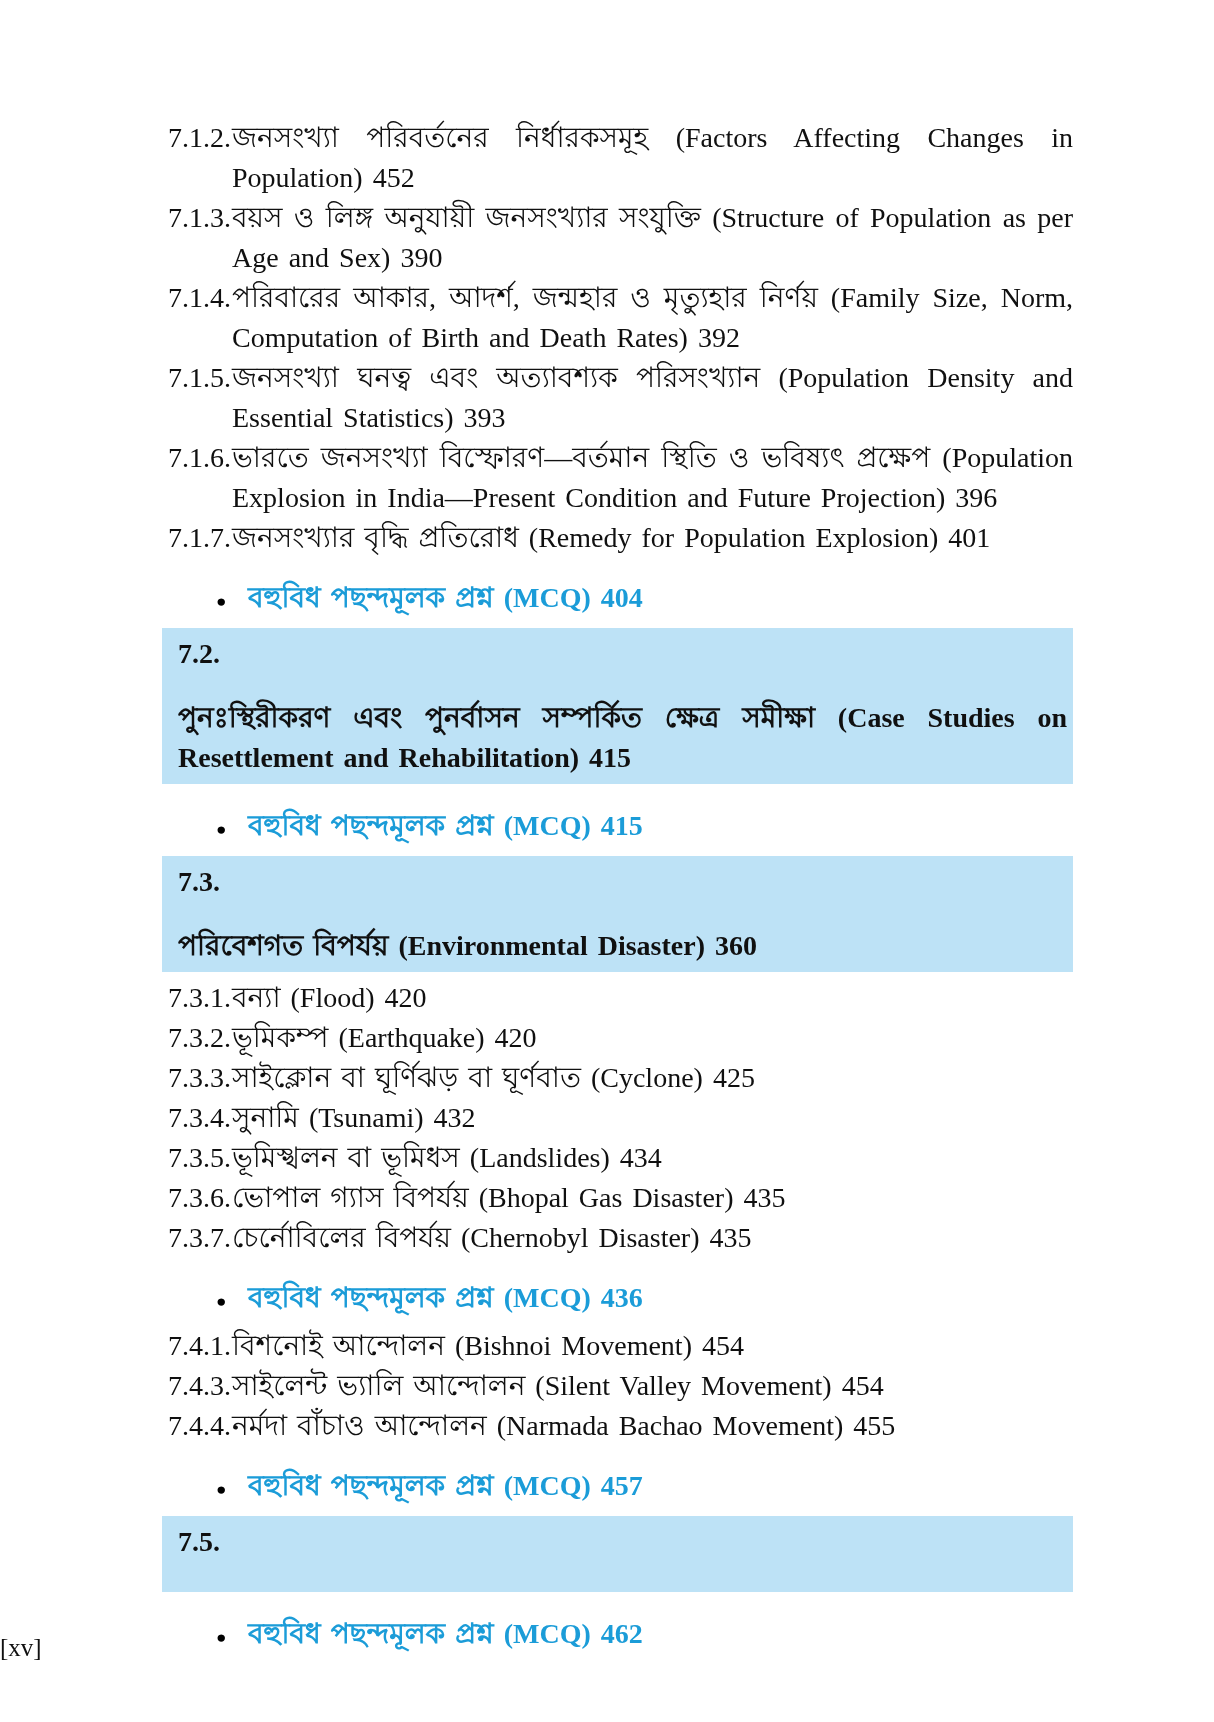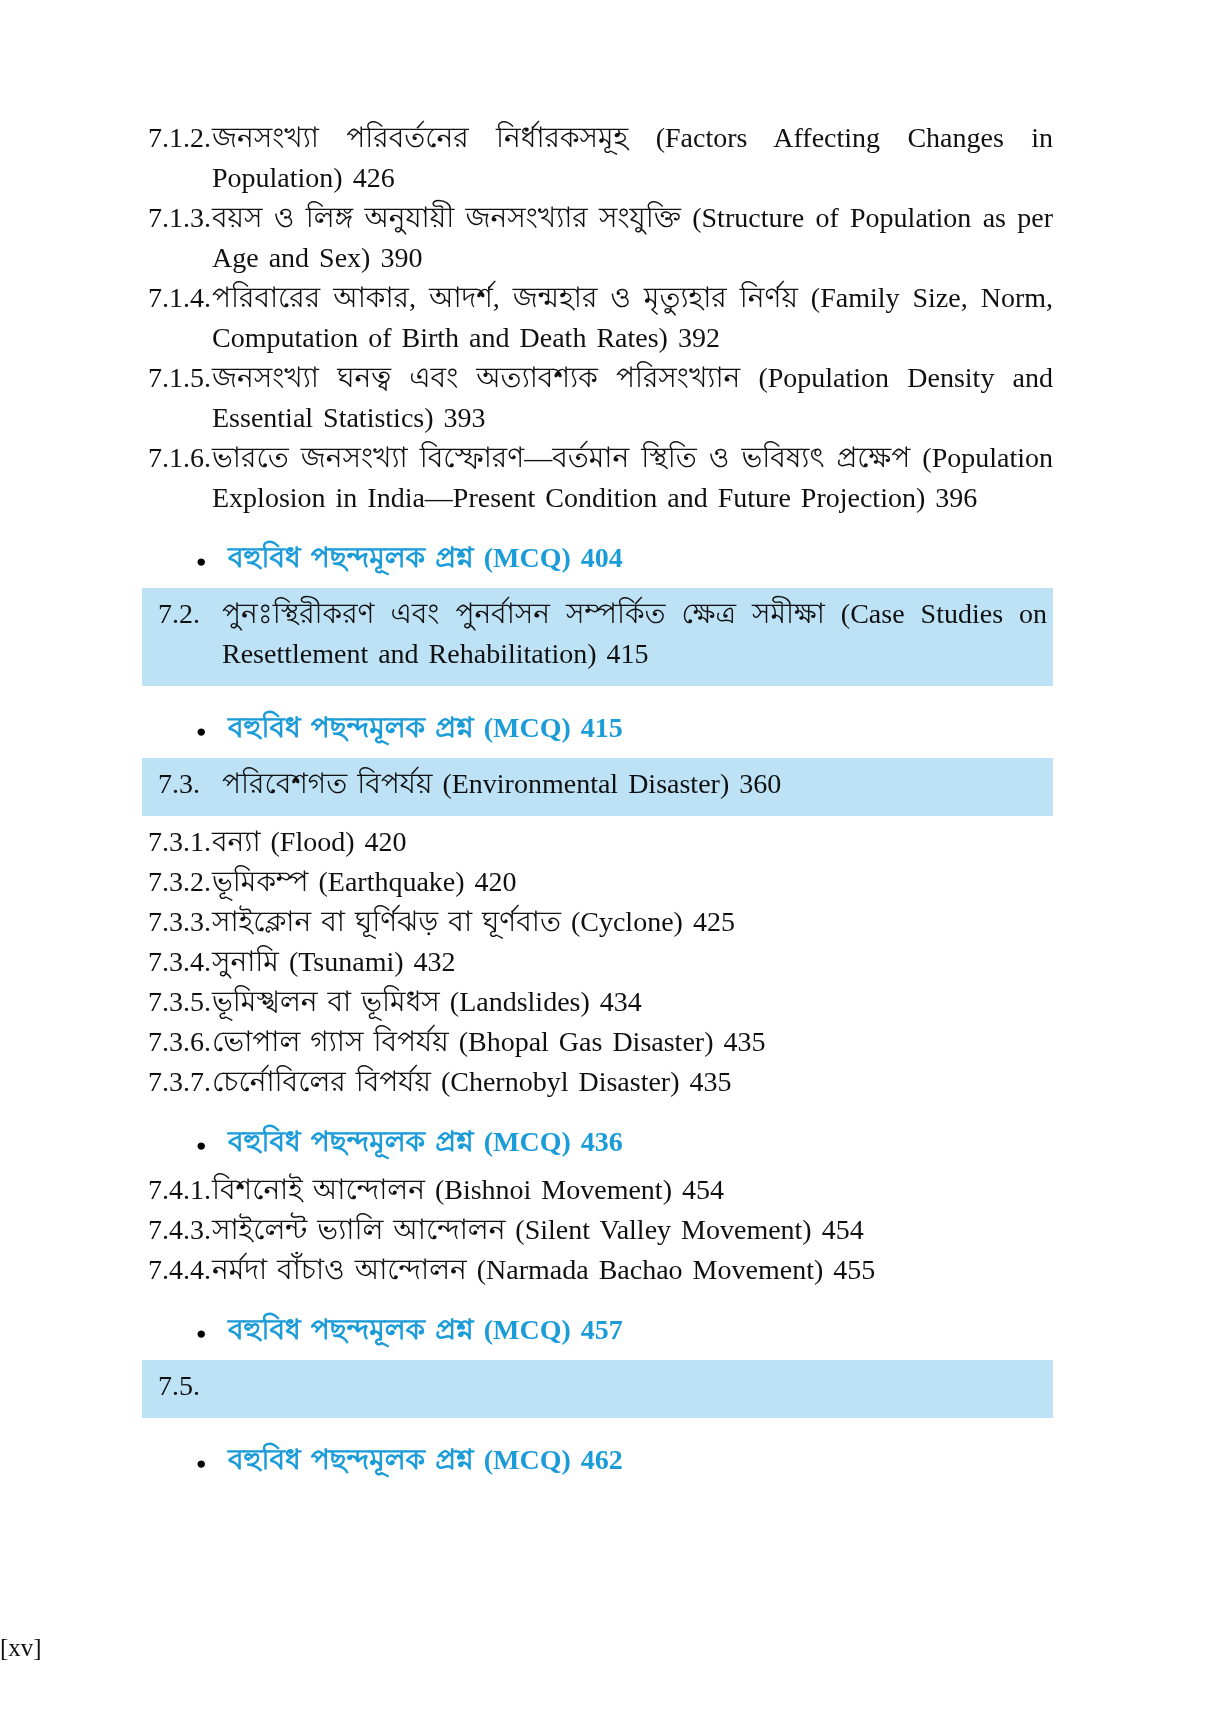--- a/index.html
+++ b/index.html
@@ -12,43 +12,44 @@
     overflow: hidden;
     font-family: "Liberation Serif", "DejaVu Serif", serif;
     color: #101010;
   }
   .page {
     position: absolute;
     inset: 0;
   }
   .toc {
     position: absolute;
-    left: 148px;
+    left: 168px;
     top: 118px;
     width: 905px;
   }
   .row {
     display: flex;
     font-size: 28px;
     line-height: 40px;
   }
   .row .num {
     width: 64px;
     flex: 0 0 64px;
   }
   .row .txt {
     flex: 1;
     text-align: justify;
     word-spacing: 3px;
   }
   .row.section {
     background: var(--bar, #bde2f6);
-    font-weight: normal;
+    font-weight: bold;
     margin: 6px 0 6px -6px;
-    padding: 6px 6px 12px 16px;
+    padding: 6px 6px 6px 16px;
+    flex-direction: column;
   }
   .row.section .num {
     width: 64px;
     flex: 0 0 64px;
   }
   .mcq-row {
     display: flex;
     align-items: baseline;
     font-size: 28px;
     line-height: 40px;
@@ -76,37 +77,41 @@
     color: #101010;
   }
 </style>
 </head>
 <body>
 
 <div class="page">
   <main class="toc">
       <div class="row item">
         <span class="num">7.1.2.</span>
-        <span class="txt">জনসংখ্যা পরিবর্তনের নির্ধারকসমূহ (Factors Affecting Changes in Population) 426</span>
+        <span class="txt">জনসংখ্যা পরিবর্তনের নির্ধারকসমূহ (Factors Affecting Changes in Population) 452</span>
       </div>
       <div class="row item">
         <span class="num">7.1.3.</span>
         <span class="txt">বয়স ও লিঙ্গ অনুযায়ী জনসংখ্যার সংযুক্তি (Structure of Population as per Age and Sex) 390</span>
       </div>
       <div class="row item">
         <span class="num">7.1.4.</span>
         <span class="txt">পরিবারের আকার, আদর্শ, জন্মহার ও মৃত্যুহার নির্ণয় (Family Size, Norm, Computation of Birth and Death Rates) 392</span>
       </div>
       <div class="row item">
         <span class="num">7.1.5.</span>
         <span class="txt">জনসংখ্যা ঘনত্ব এবং অত্যাবশ্যক পরিসংখ্যান (Population Density and Essential Statistics) 393</span>
       </div>
       <div class="row item">
         <span class="num">7.1.6.</span>
         <span class="txt">ভারতে জনসংখ্যা বিস্ফোরণ—বর্তমান স্থিতি ও ভবিষ্যৎ প্রক্ষেপ (Population Explosion in India—Present Condition and Future Projection) 396</span>
+      </div>
+      <div class="row item">
+        <span class="num">7.1.7.</span>
+        <span class="txt">জনসংখ্যার বৃদ্ধি প্রতিরোধ (Remedy for Population Explosion) 401</span>
       </div>
       <div class="mcq-row">
         <span class="bullet">●</span>
         <span class="mcq-text">বহুবিধ পছন্দমূলক প্রশ্ন (MCQ) 404</span>
       </div>
       <div class="row section">
         <span class="num">7.2.</span>
         <span class="txt">পুনঃস্থিরীকরণ এবং পুনর্বাসন সম্পর্কিত ক্ষেত্র সমীক্ষা (Case Studies on Resettlement and Rehabilitation) 415</span>
       </div>
       <div class="mcq-row">

